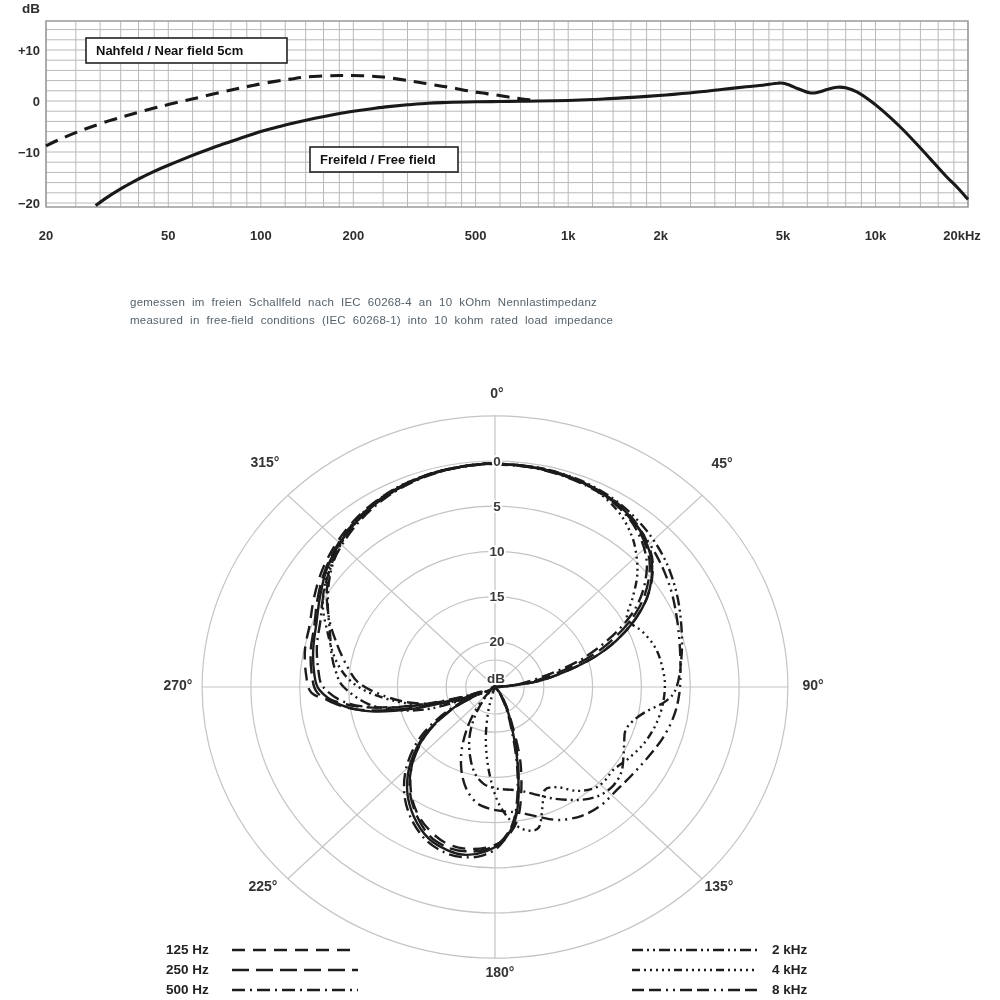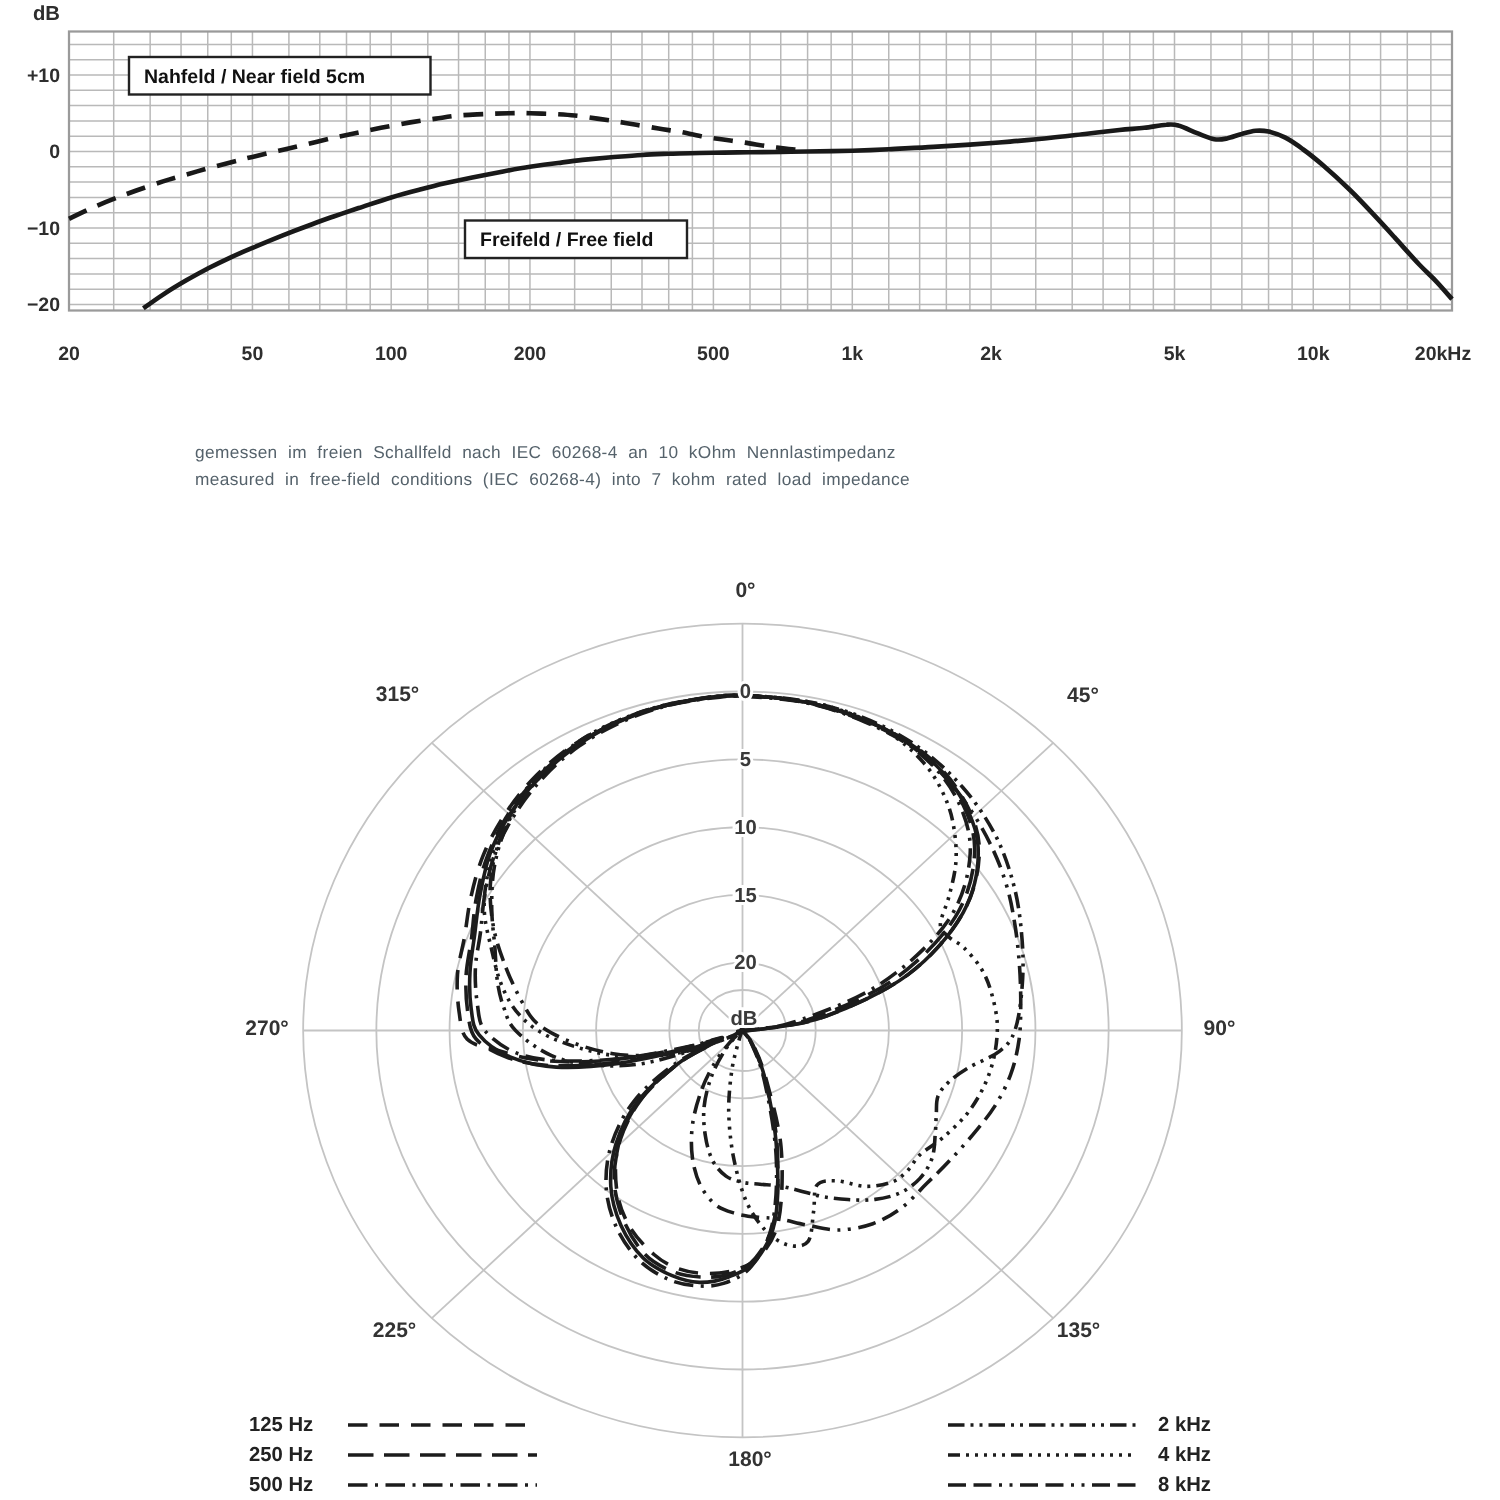--- a/index.html
+++ b/index.html
@@ -115,21 +115,21 @@
       <text x="475.6" y="240" text-anchor="middle" class="tick">500</text>
       <text x="568.2" y="240" text-anchor="middle" class="tick">1k</text>
       <text x="660.7" y="240" text-anchor="middle" class="tick">2k</text>
       <text x="783.0" y="240" text-anchor="middle" class="tick">5k</text>
       <text x="875.5" y="240" text-anchor="middle" class="tick">10k</text>
       <text x="962.0" y="240" text-anchor="middle" class="tick">20kHz</text>
     </svg>
 
   <div class="note">
     <div>gemessen im freien Schallfeld nach IEC 60268-4 an 10 kOhm Nennlastimpedanz</div>
-    <div>measured in free-field conditions (IEC 60268-4) into 7 kohm rated load impedance</div>
+    <div>measured in free-field conditions (IEC 60268-1) into 10 kohm rated load impedance</div>
   </div>
 
   <svg id="polar-chart" width="1000" height="620" viewBox="0 0 1000 620">
       <ellipse cx="495" cy="307" rx="292.9" ry="271.2" class="pg"></ellipse>
       <ellipse cx="495" cy="307" rx="244.1" ry="226.0" class="pg"></ellipse>
       <ellipse cx="495" cy="307" rx="195.3" ry="180.8" class="pg"></ellipse>
       <ellipse cx="495" cy="307" rx="146.4" ry="135.6" class="pg"></ellipse>
       <ellipse cx="495" cy="307" rx="97.6" ry="90.4" class="pg"></ellipse>
       <ellipse cx="495" cy="307" rx="48.8" ry="45.2" class="pg"></ellipse>
       <ellipse cx="495" cy="307" rx="29.2" ry="27.0" class="pg"></ellipse>

